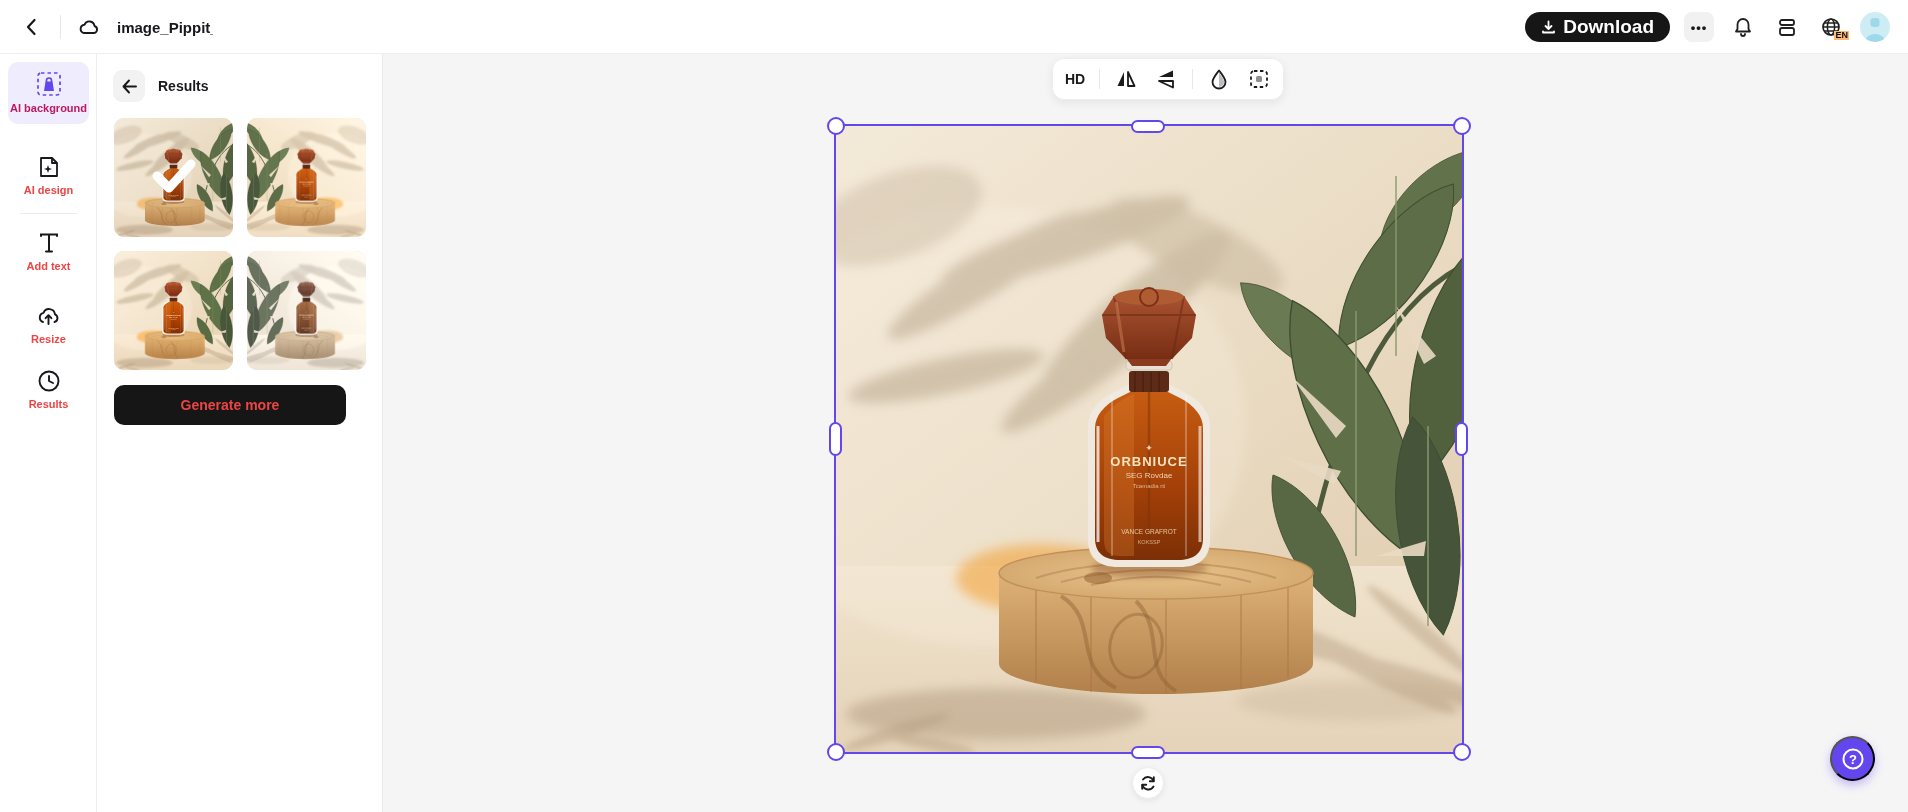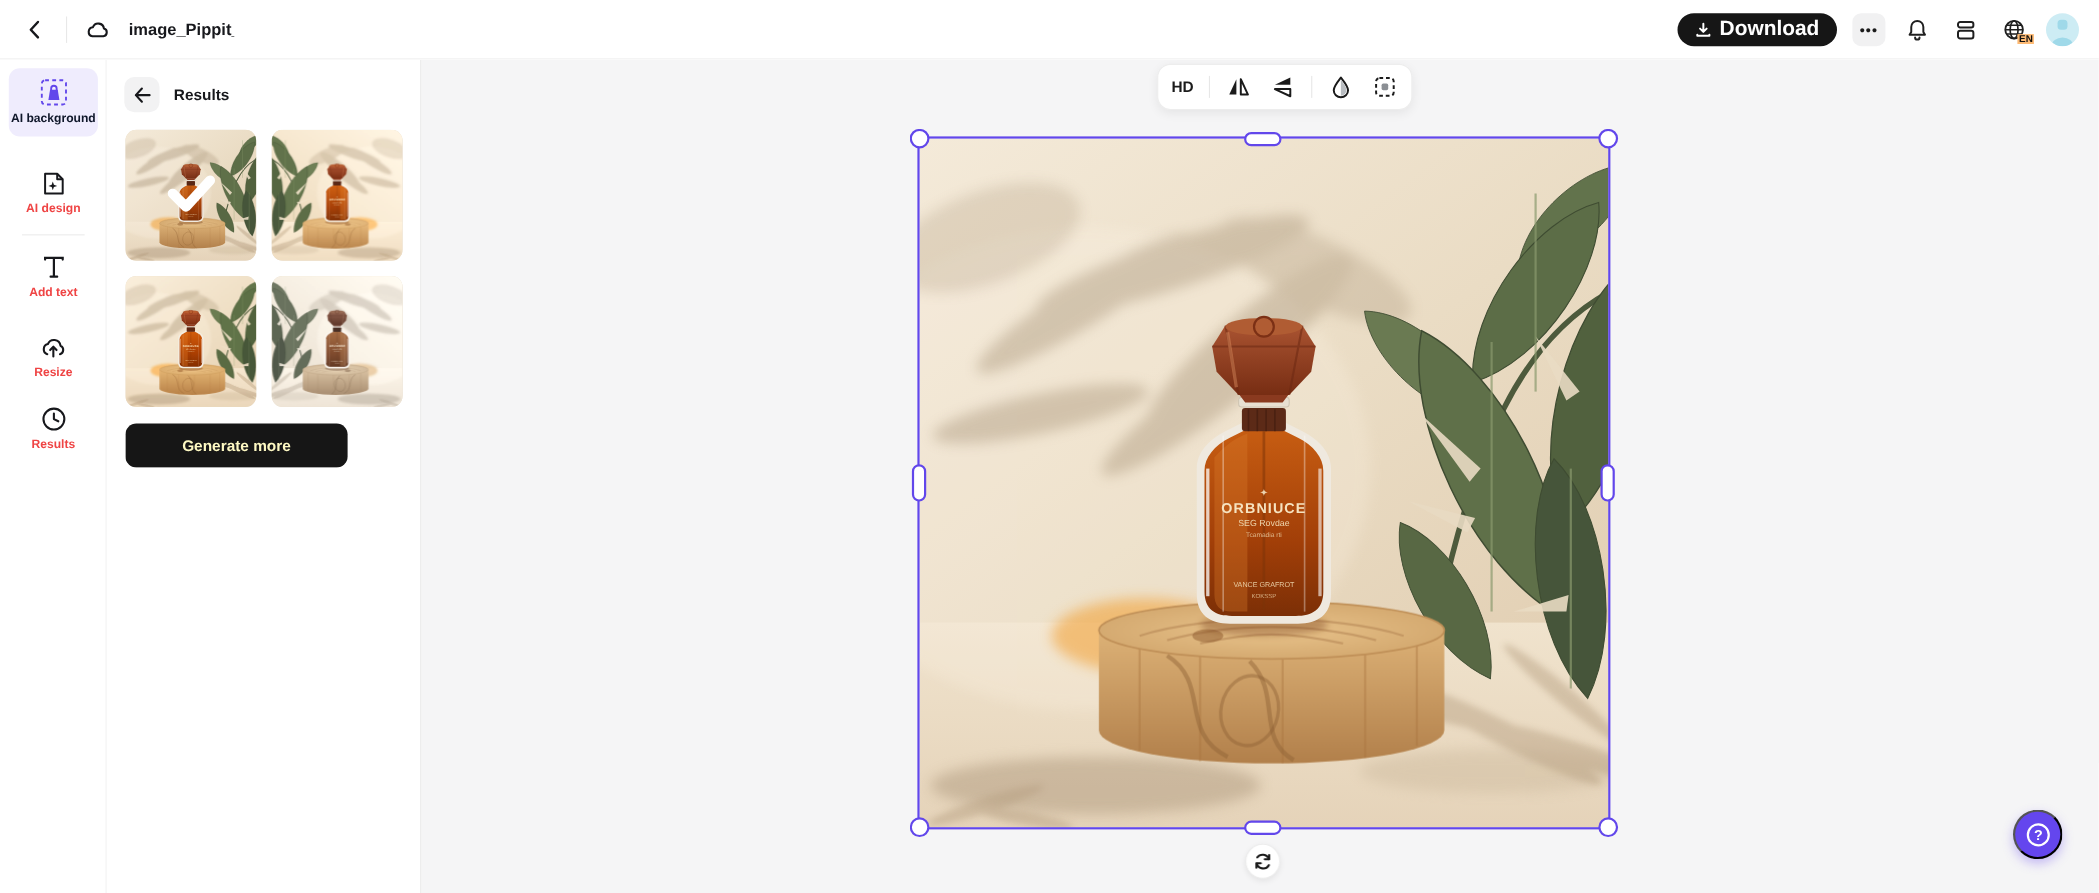--- a/index.html
+++ b/index.html
@@ -21,36 +21,36 @@
   .download-btn { display:flex; align-items:center; gap:7px; background:#161616; color:#fff; font-size:19px; font-weight:700; height:30px; padding:0 16px; border-radius:16px; border:none; cursor:pointer; }
   .more-btn { width:30px; height:30px; background:#f1f1f2; border-radius:8px; font-size:13px; font-weight:700; color:#1a1a1a; letter-spacing:1px; }
   .globe-wrap { position:relative; width:30px; height:30px; display:flex; align-items:center; justify-content:center; cursor:pointer; }
   .globe-en { position:absolute; right:-3px; bottom:2px; font-size:9px; font-weight:800; color:#111; background:#fdba74; padding:0 1px; line-height:9px; }
   .avatar { width:30px; height:30px; border-radius:50%; background:#cdecf4; display:flex; align-items:flex-end; justify-content:center; overflow:hidden; cursor:pointer; }
 
   
   .rail { position:absolute; left:0; top:54px; width:97px; height:758px; background:#fff; border-right:1px solid #efefef; z-index:30; }
   .rail-item { position:absolute; left:8px; width:81px; display:flex; flex-direction:column; align-items:center; gap:4px; cursor:pointer; color:#ef4444; }
   .rail-item .lbl { font-size:11px; font-weight:600; text-align:center; line-height:13px; }
-  .rail-item.selected { background:#efecfd; border-radius:10px; padding:8px 2px 9px; color:#0f172a;justify-content:space-between; }
+  .rail-item.selected { background:#efecfd; border-radius:10px; padding:8px 2px 9px; color:#be185d;justify-content:space-between; }
   .rail-div { position:absolute; left:20px; top:159px; width:57px; height:1px; background:#ececec; }
 
   
   .panel { position:absolute; left:97px; top:54px; width:286px; height:758px; background:#fff; border-right:1px solid #e9e9e9; z-index:30; }
   .panel-head { position:absolute; left:16px; top:16px; display:flex; align-items:center; gap:13px; }
   .pback { width:32px; height:32px; background:#f2f2f3; border-radius:9px; }
   .ptitle { font-size:14px; font-weight:800; color:#17181c; }
   .thumbs { position:absolute; left:17px; top:64px; width:252px; display:flex; flex-wrap:wrap; gap:14px 14px; }
   .thumb { position:relative; width:119px; height:119px; border-radius:10px; overflow:hidden; cursor:pointer; background:#e8dcc9; }
   .thumb svg.scene-use { display:block; }
   .thumb:nth-child(2) svg.scene-use { transform:scaleX(-1); filter:brightness(1.05); }
   .thumb:nth-child(3) svg.scene-use { filter:brightness(1.02) saturate(1.08); }
   .thumb:nth-child(4) svg.scene-use { transform:scaleX(-1); filter:saturate(.5) brightness(1.08); }
   .thumb .check { position:absolute; left:31px; top:30px; }
-  .gen-btn { position:absolute; left:17px; top:331px; width:202px; height:40px; background:#161616; color:#fef9c3; border:none; border-radius:10px; font-size:14px; font-weight:700; cursor:pointer; font-family:"Liberation Sans", sans-serif; }
+  .gen-btn { position:absolute; left:17px; top:331px; width:232px; height:40px; background:#161616; color:#ef4444; border:none; border-radius:10px; font-size:14px; font-weight:700; cursor:pointer; font-family:"Liberation Sans", sans-serif; }
 
   
   .canvas { position:absolute; left:383px; top:54px; width:1525px; height:758px; background:#f5f5f6; z-index:10; }
   .scene-main { position:absolute; left:836px; top:126px; width:626px; height:626px; z-index:11; }
   .sel-box { position:absolute; left:834px; top:124px; width:630px; height:630px; border:2px solid #6247eb; z-index:12; pointer-events:none; }
   .handle { position:absolute; background:#fff; border:2.5px solid #6247eb; border-radius:999px; z-index:13; cursor:pointer; }
   .h-corner { width:18px; height:18px; }
   .h-vpill { width:13px; height:34px; }
   .h-hpill { width:34px; height:13px; }
 

